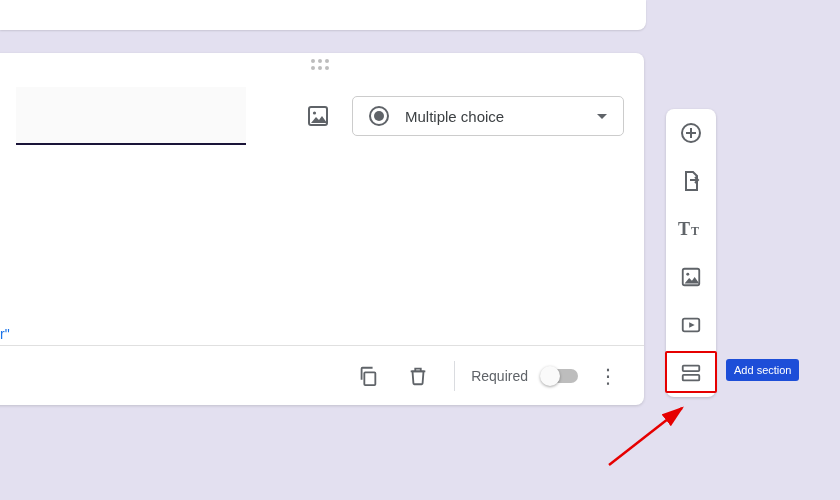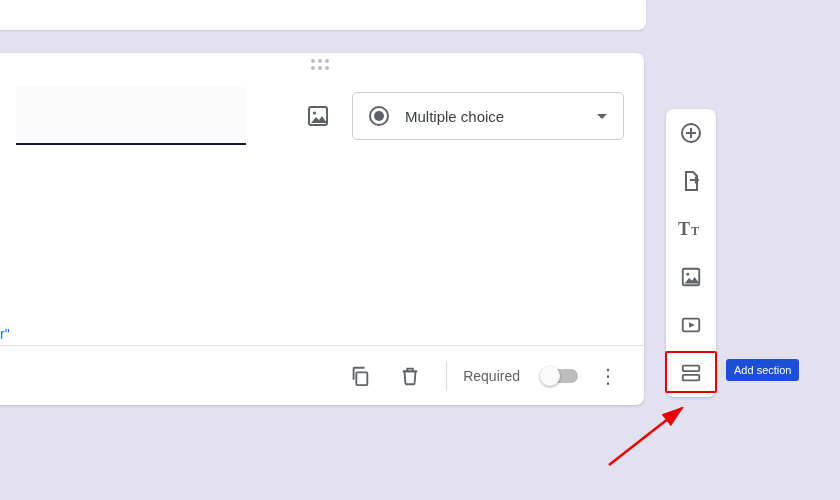--- a/index.html
+++ b/index.html
@@ -68,21 +68,21 @@
   .spacer-flex { flex: 1; }
 
   .add-image-btn {
     width: 40px; height: 40px;
     display: flex; align-items: center; justify-content: center;
     color: #5f6368; cursor: pointer; border-radius: 50%;
   }
 
   .type-dropdown {
     width: 272px;
-    height: 48px;
+    height: 40px;
     border: 1px solid #ccc;
     border-radius: 5px;
     display: flex;
     align-items: center;
     padding: 0 16px;
     gap: 16px;
     cursor: pointer;
   }
   .radio-ic {
     width: 20px; height: 20px; border-radius: 50%;
@@ -120,21 +120,21 @@
     justify-content: flex-end;
     padding: 0 16px;
     gap: 10px;
   }
   .ic-btn {
     width: 40px; height: 40px;
     display: flex; align-items: center; justify-content: center;
     color: #5f6368; cursor: pointer; border-radius: 50%;
   }
   .vdiv { width: 1px; height: 30px; background: #dadce0; margin: 0 6px; }
-  .req-label { font-size: 14px; color: #5f6368; margin-right: 12px; }
+  .req-label { font-size: 14px; color: #5f6368; margin-right: 4px; }
 
   .toggle {
     width: 36px; height: 14px; background: #bdbdbd; border-radius: 7px;
     position: relative; cursor: pointer;
   }
   .toggle .knob {
     position: absolute; top: -3px; left: -2px;
     width: 20px; height: 20px; background: #fafafa;
     border-radius: 50%; box-shadow: 0 1px 3px rgba(0,0,0,.35);
   }

